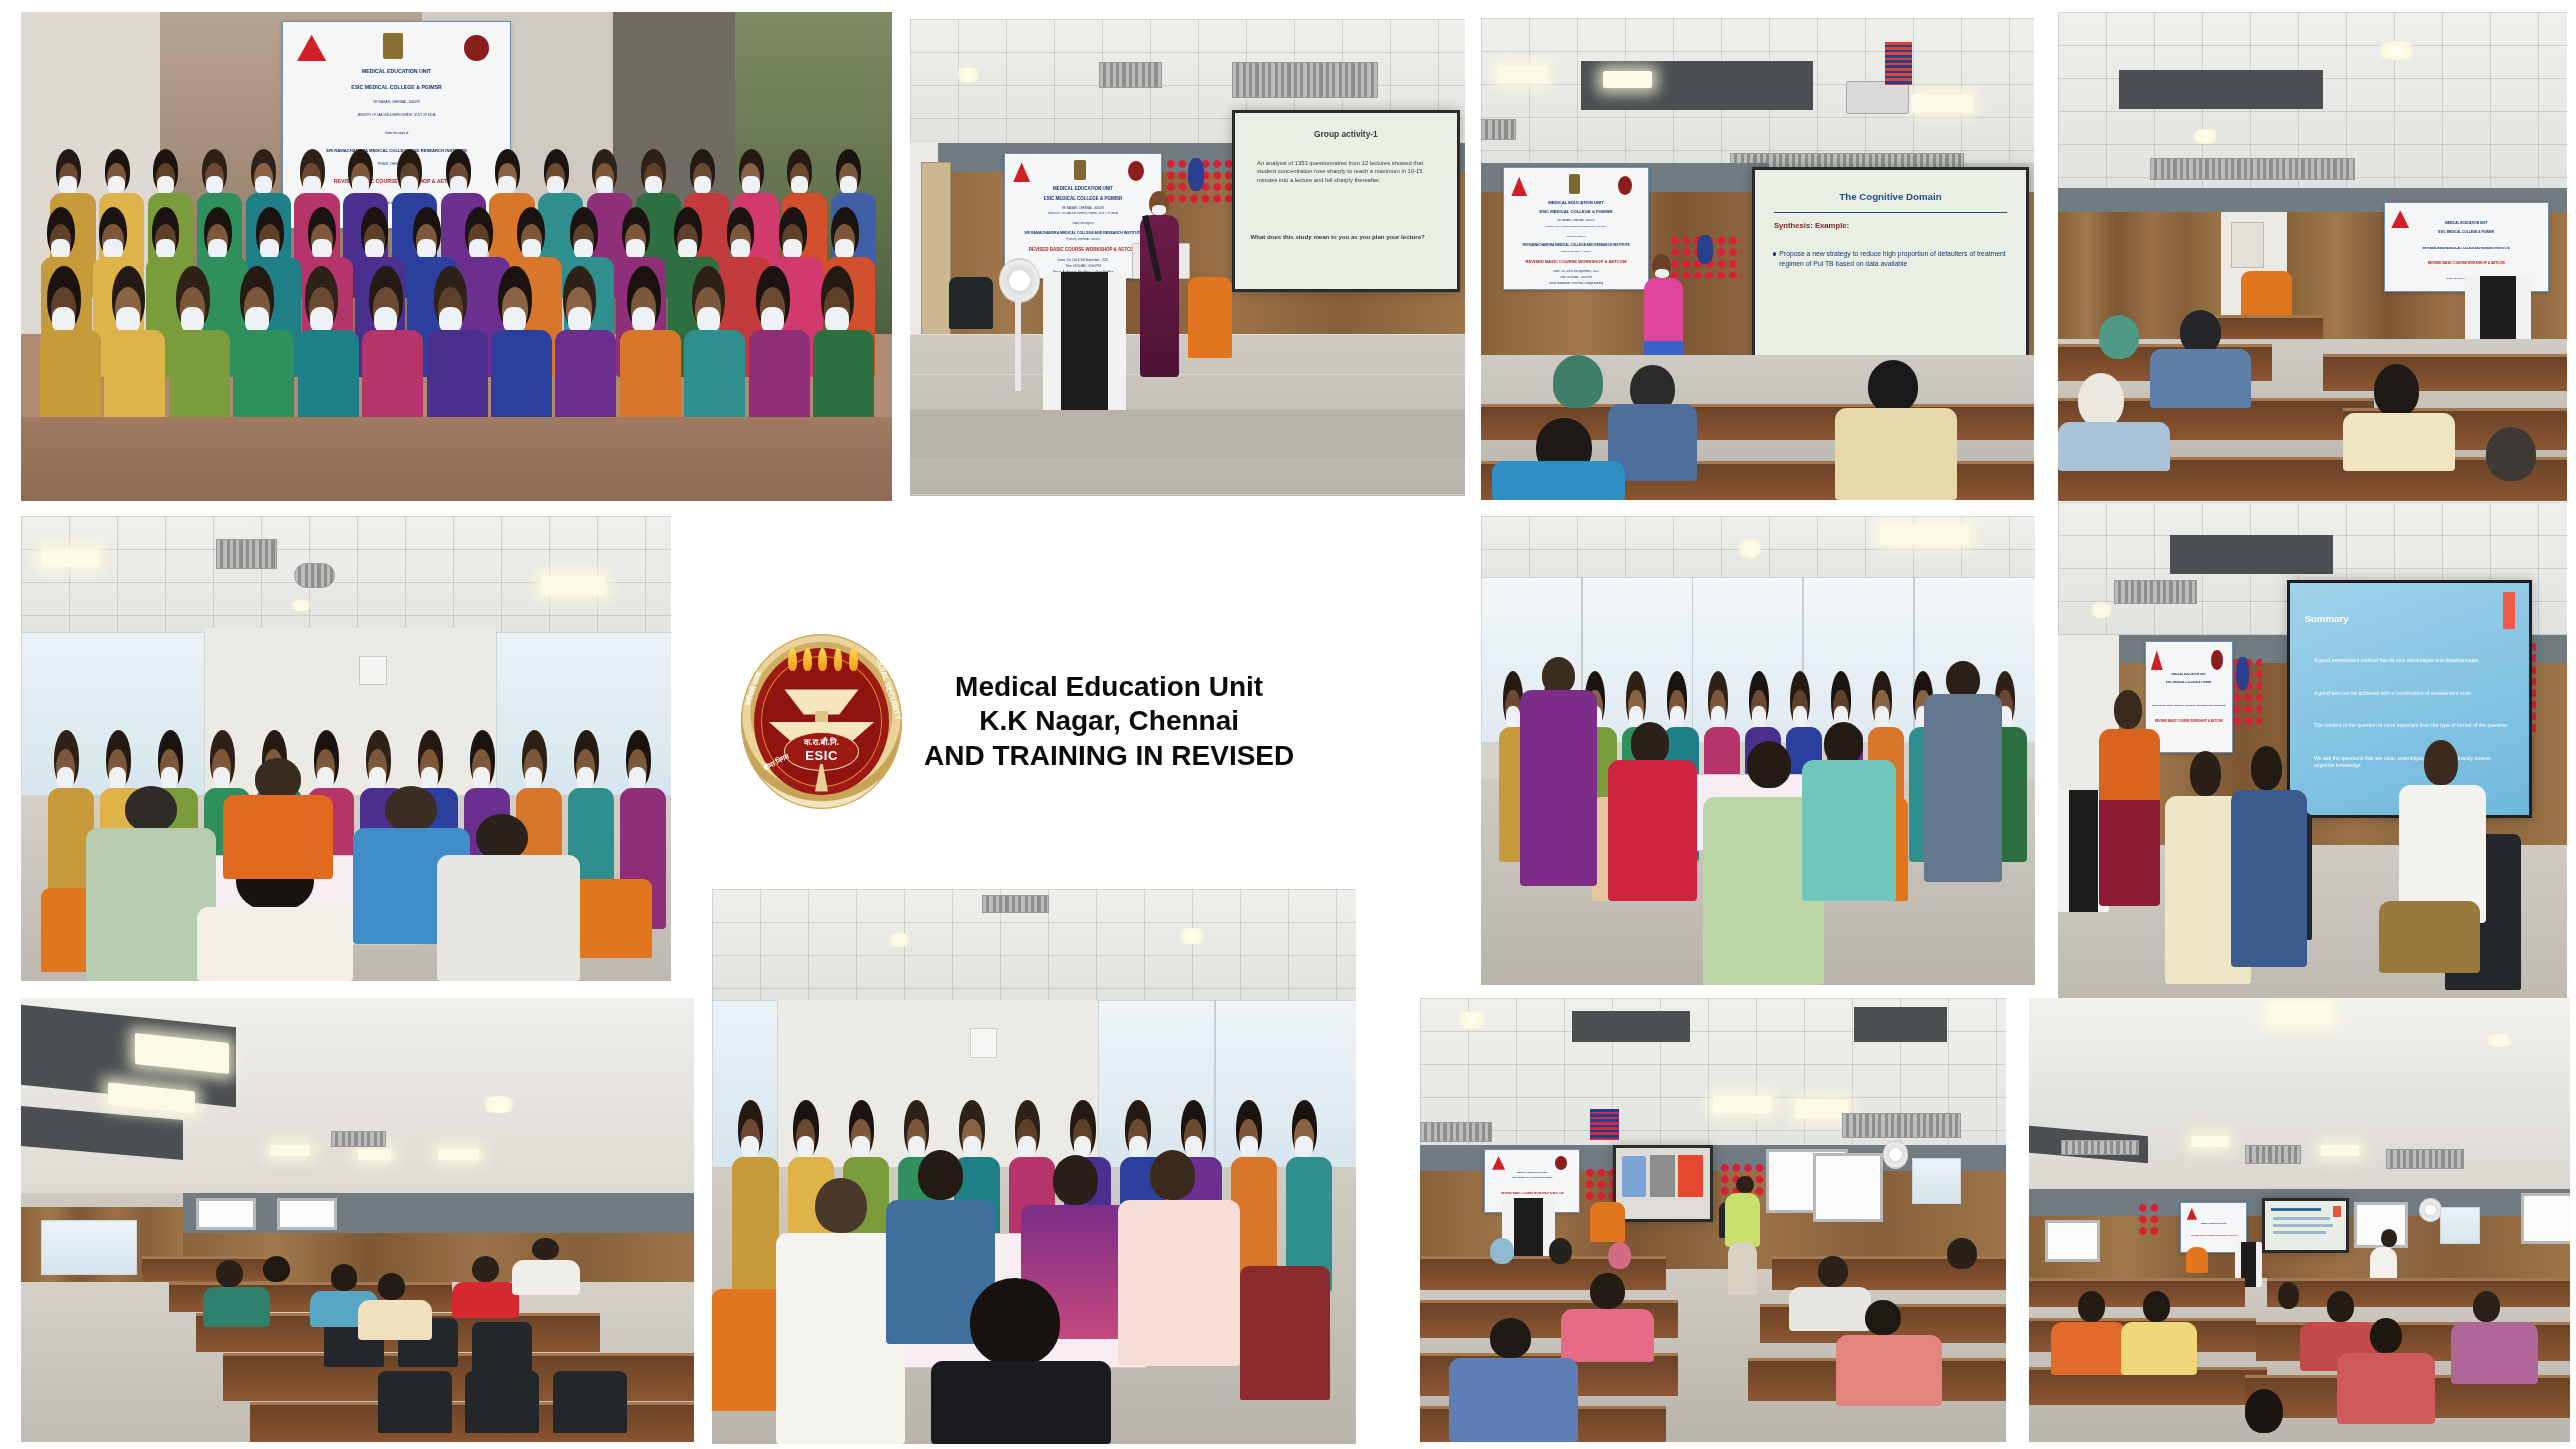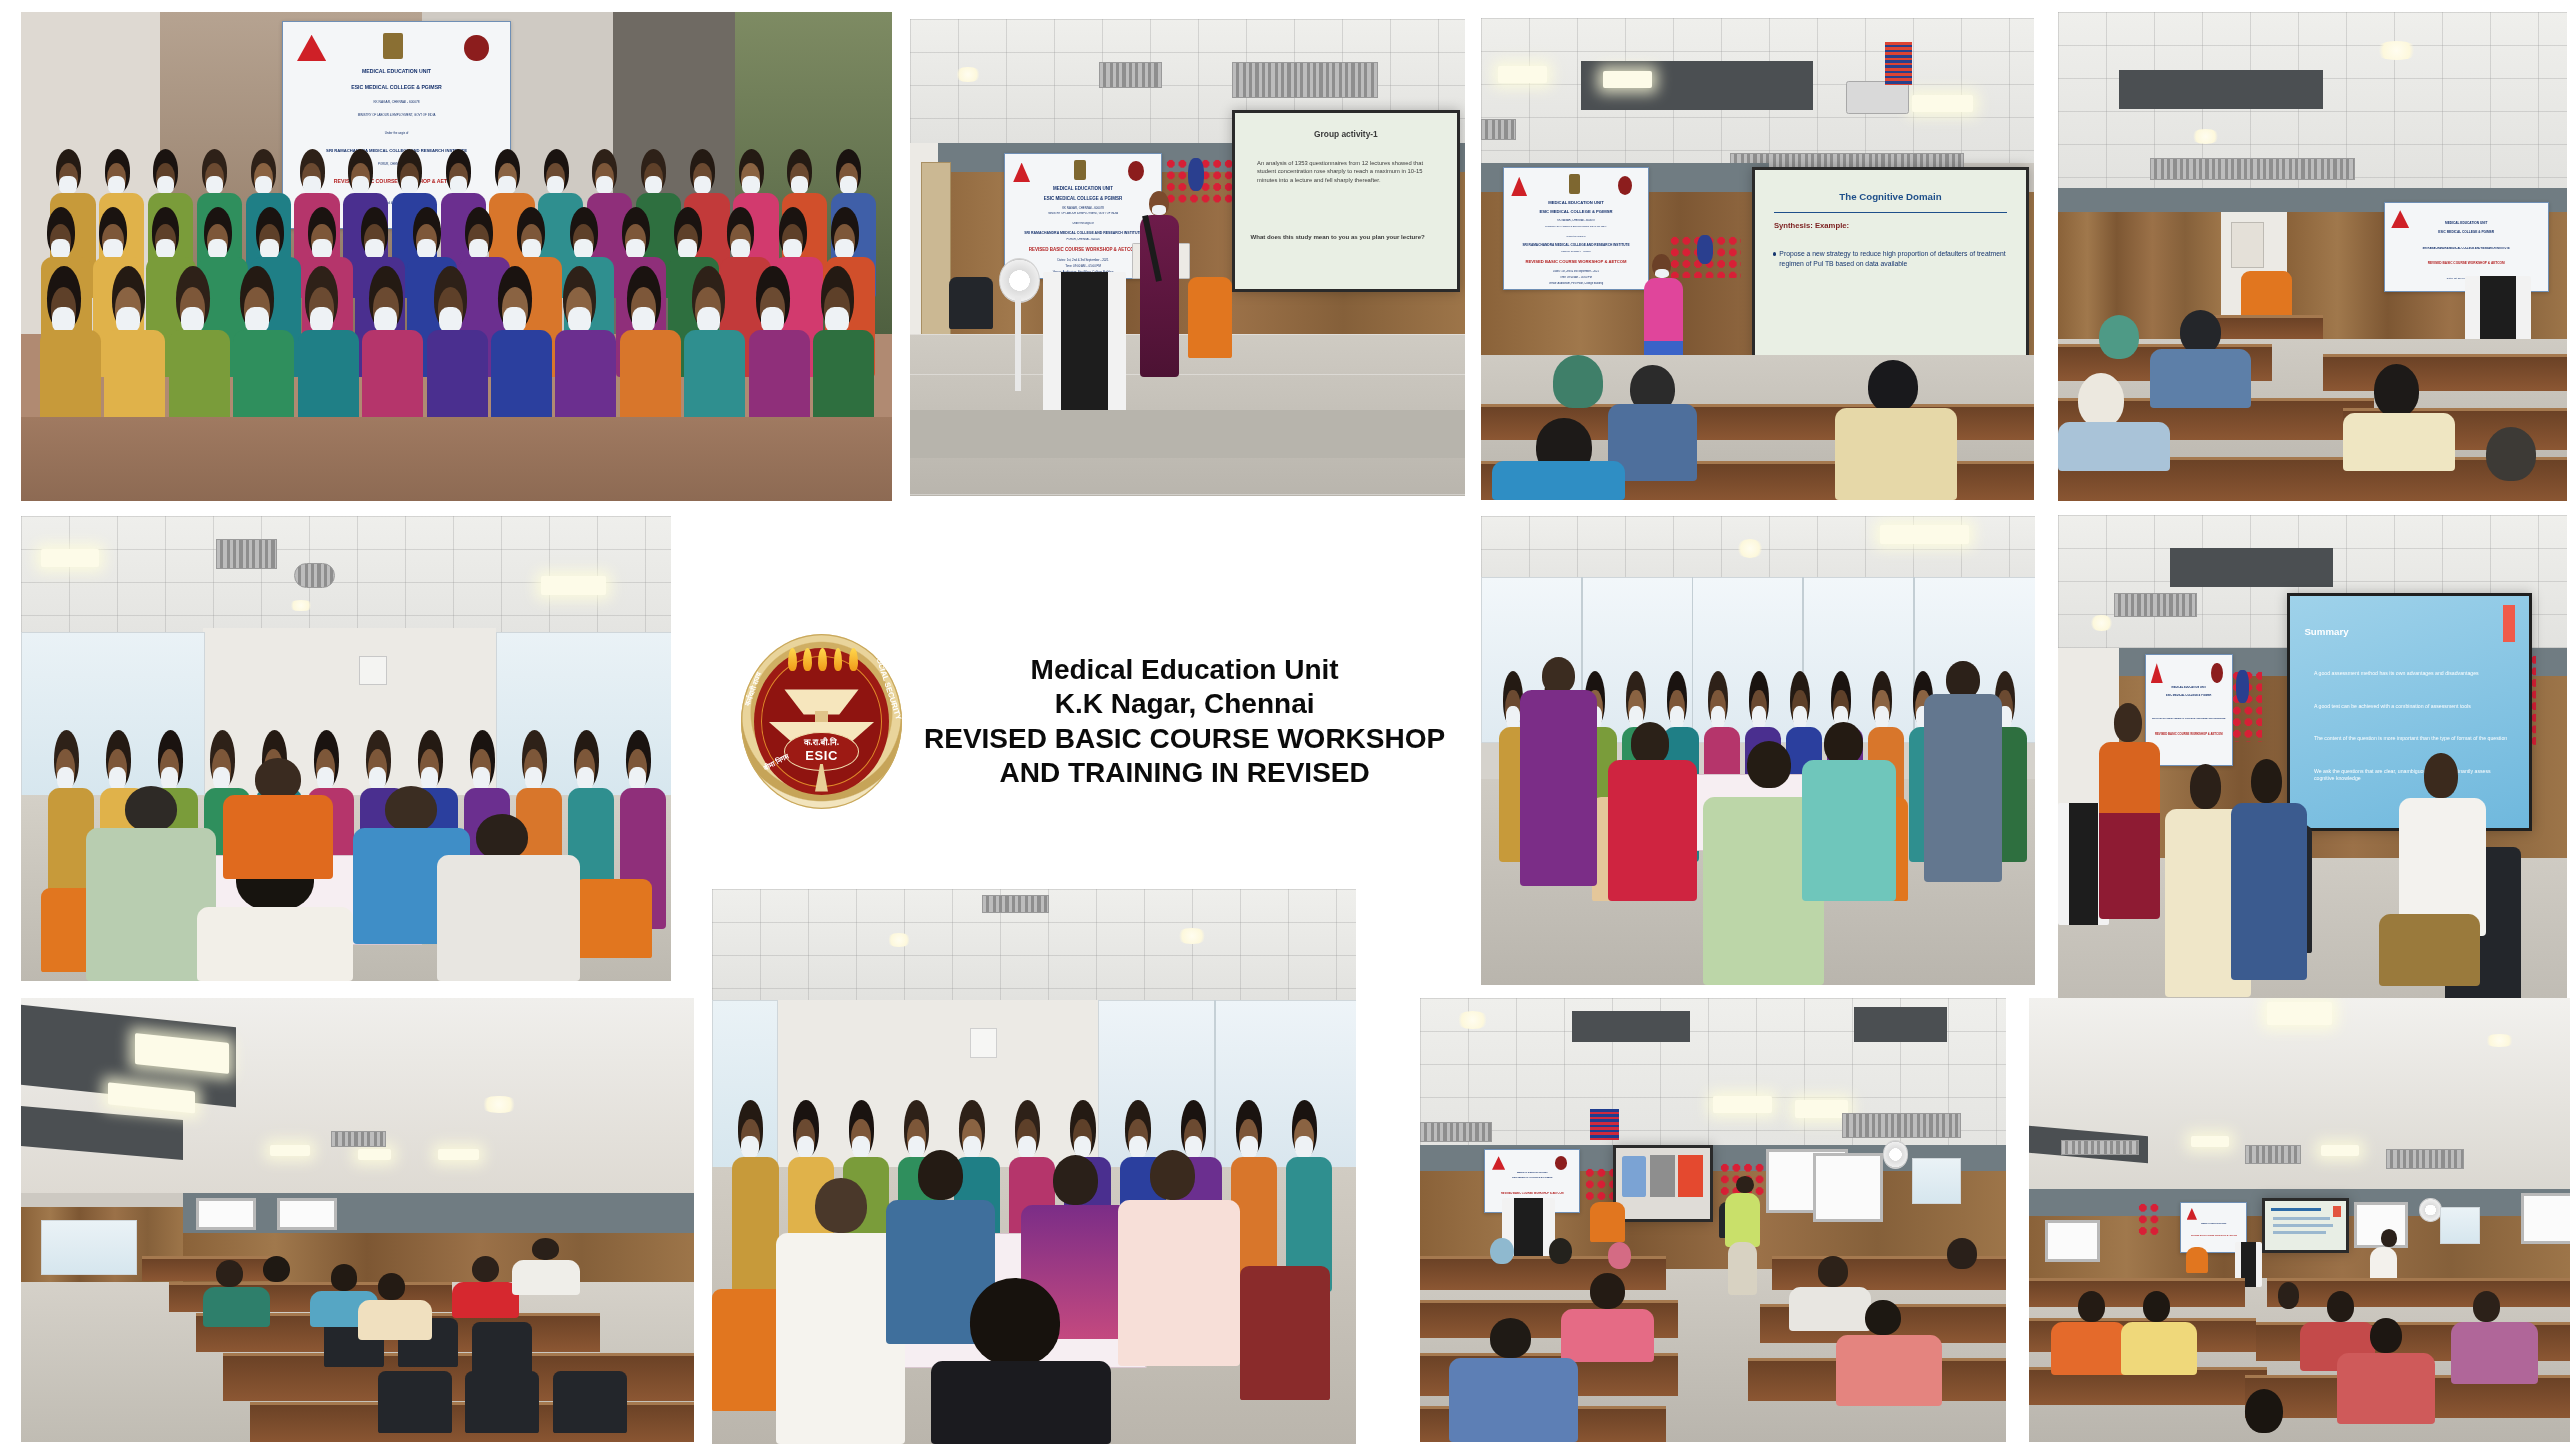--- a/index.html
+++ b/index.html
@@ -552,21 +552,20 @@
         </div>
         <div class="stand"></div>
         <div class="curveR" style="right:2%;top:46%;font-size:7.7px;transform:rotate(72deg);transform-origin:right center;">SOCIAL SECURITY</div>
         <div class="curveL" style="left:4%;top:38%;font-size:7px;transform:rotate(-70deg);transform-origin:left center;">कर्मचारी राज्य</div>
         <div class="curveL" style="left:14%;top:74%;font-size:7px;transform:rotate(-28deg);transform-origin:left center;">बीमा निगम</div>
       </div>
     </div>
     <div class="ctext">
       <div class="line l1" style="font-size:28px;">Medical Education Unit</div>
       <div class="line l3" style="font-size:28px;">K.K Nagar, Chennai</div>
-      <div class="line l4" style="font-size:28px;">REVISED BASIC COURSE WORKSHOP</div>
       <div class="line l5" style="font-size:28px;">AND TRAINING IN REVISED</div>
     </div>
   </div>
 
   <div class="photo" id="p6" style="left:1481px;top:516px;width:554px;height:469px;">
     <div class="scene" style="background:#d5d2cc;">
       <div class="ceil" style="height:18%;">
           <div class="ceilgrid"></div>
         </div>
       <div class="downlight" style="left:46%;top:5%;width:5%;height:4%;"></div>
@@ -642,21 +641,21 @@
       <div class="body" style="left:23%;top:52%;width:16%;height:30%;background:#cf2440;"></div>
       <div class="head" style="left:62%;top:44%;width:7%;height:9%;background:#241b13;"></div>
       <div class="body" style="left:58%;top:52%;width:17%;height:30%;background:#6fc6bb;"></div>
       <div class="head" style="left:11%;top:30%;width:6%;height:8%;background:#3b2c20;"></div>
       <div class="body" style="left:7%;top:37%;width:14%;height:42%;background:#7b2d87;"></div>
       <div class="head" style="left:84%;top:31%;width:6%;height:8%;background:#2c2119;"></div>
       <div class="body" style="left:80%;top:38%;width:14%;height:40%;background:#63778f;"></div>
     </div>
   </div>
 
-  <div class="photo" id="p7" style="left:2058px;top:515px;width:509px;height:554px;">
+  <div class="photo" id="p7" style="left:2058px;top:502px;width:509px;height:554px;">
     <div class="scene" style="background:#ccc8c1;">
       <div class="ceil" style="height:24%;">
           <div class="ceilgrid"></div>
         </div>
       <div class="ceildark" style="left:22%;top:6%;width:32%;height:7%;"></div>
       <div class="vent" style="left:11%;top:14%;width:16%;height:4%;"></div>
       <div class="downlight" style="left:6%;top:18%;width:5%;height:3%;"></div>
       <div class="wallgrey" style="left:0;top:24%;width:100%;height:5%;"></div>
       <div class="wallwood" style="left:0;top:29%;width:100%;height:39%;"></div>
       <div class="wallwhite" style="left:0;top:24%;width:12%;height:44%;"></div>

